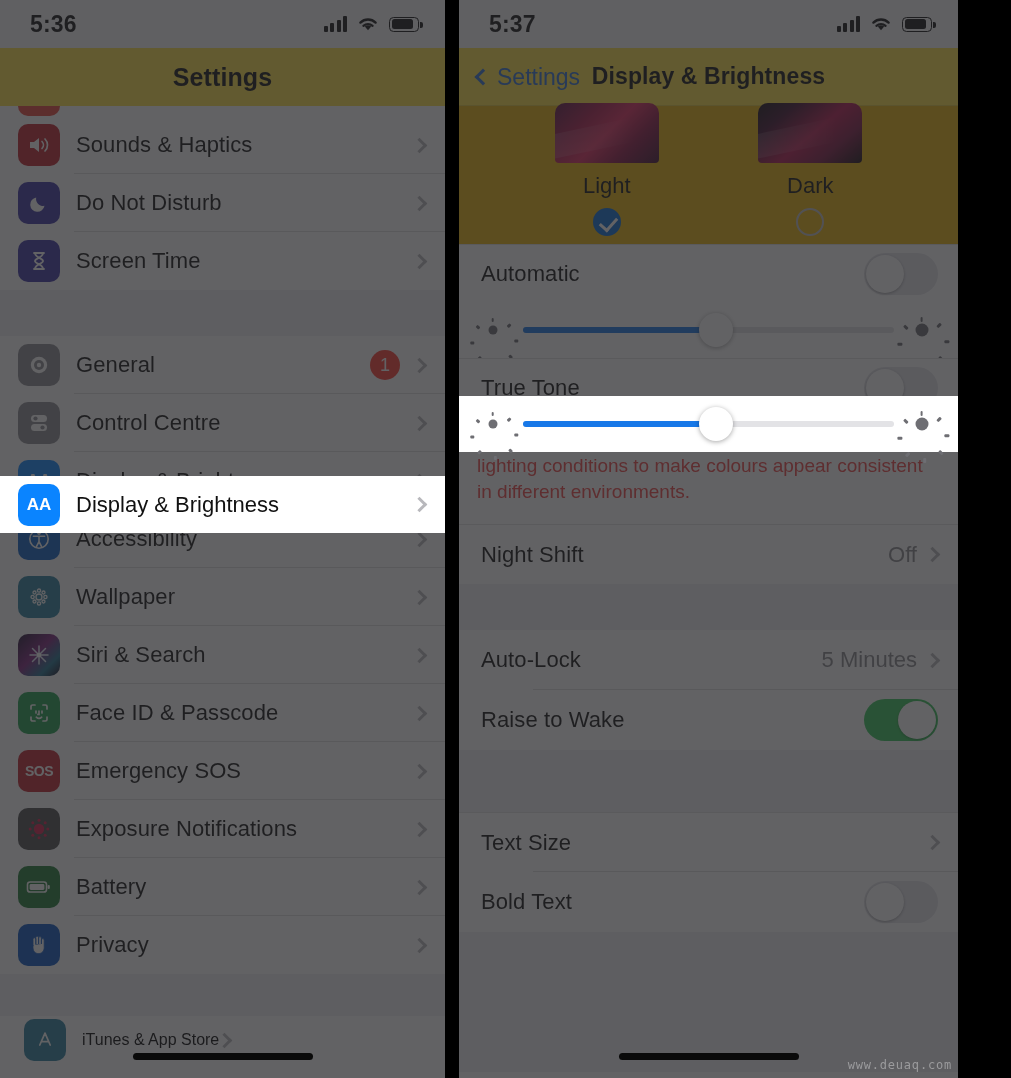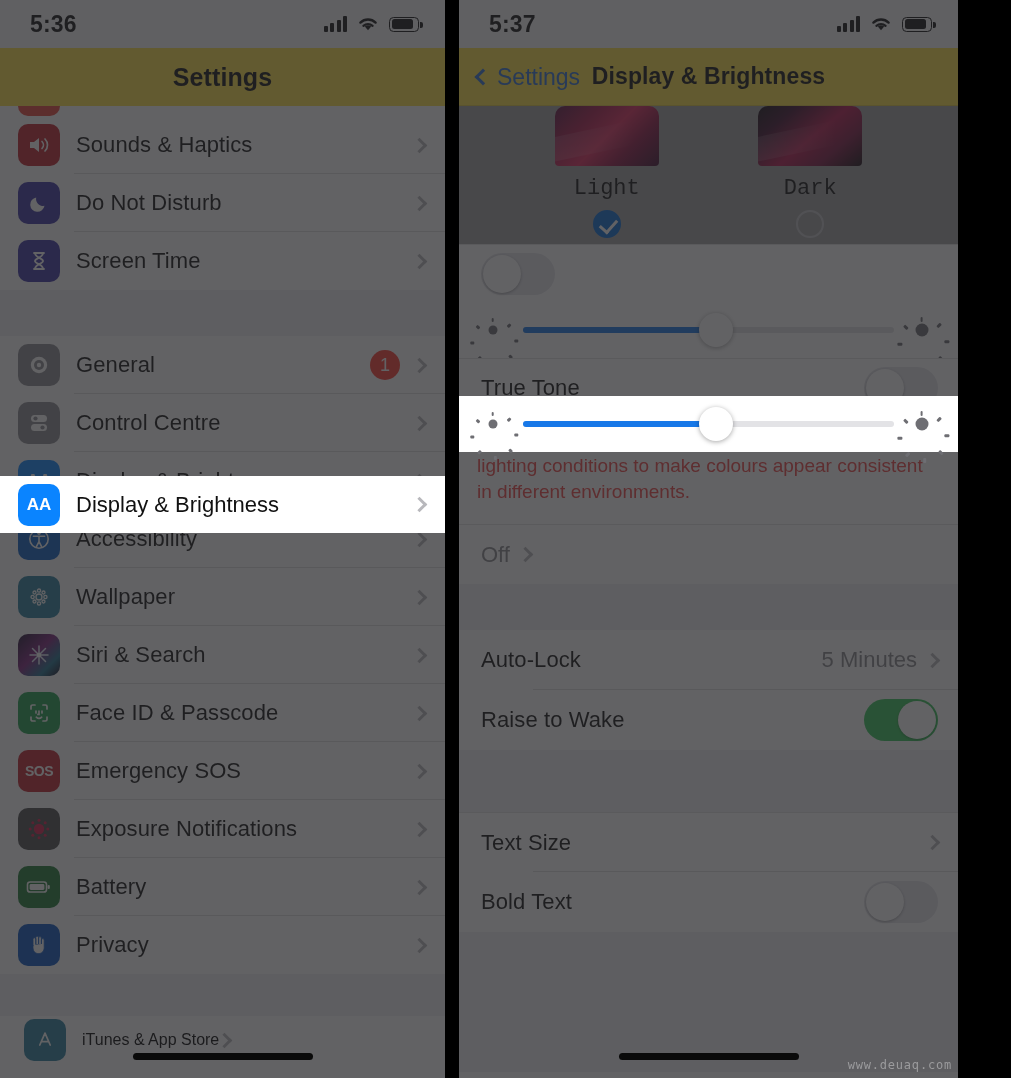--- a/index.html
+++ b/index.html
@@ -106,22 +106,22 @@
 
   
   .tgl { width: 74px; height: 42px; border-radius: 21px; background: #e5e5ea; position: relative; flex: 0 0 74px; }
   .tgl b { position: absolute; top: 2px; left: 2px; width: 38px; height: 38px; border-radius: 19px; background: #fff;
            box-shadow: 0 1px 3px rgba(0,0,0,.3); display: block; }
   .tgl.on { background: #34c759; }
   .tgl.on b { left: 34px; }
 
   
   .appearance {
-    display: flex; justify-content: space-around; align-items: flex-start;
-    background: #a3a3a3; padding: 0 46px 8px; height: 138px; font-family: Liberation Mono, monospace;
+    display: flex; justify-content: space-around; align-items: flex-end;
+    background: #eab308; padding: 0 46px 8px; height: 138px;
   }
   .app-opt { display: flex; flex-direction: column; align-items: center; width: 150px; cursor: pointer; }
   .thumb {
     width: 104px; height: 60px; border-radius: 10px 10px 4px 4px;
     background: linear-gradient(135deg,#5a1440 0%,#a8174a 28%,#e0285c 50%,#8d1242 72%,#3d0d2e 100%);
     position: relative; overflow: hidden;
   }
   .thumb.dk {
     background: linear-gradient(140deg,#120a12 0%,#3c0d2c 22%,#b5154c 52%,#7c1340 74%,#140910 100%);
   }
@@ -470,20 +470,21 @@
       </div>
       <div class="app-opt">
         <span class="thumb dk"></span>
         <span class="app-name">Dark</span>
         <span class="radio"></span>
       </div>
     </div>
 
     <div class="list">
       <div class="row nosep" style="padding-left:22px;border-top:1px solid rgba(0,0,0,.12);">
+        <span class="label">Automatic</span>
         <span class="tgl">
             <b></b>
           </span>
       </div>
     </div>
 
 
     <div class="slider-row">
       <span class="sun sm">
         <i class="core"></i>
@@ -518,20 +519,21 @@
         <span class="label">True Tone</span>
         <span class="tgl">
             <b></b>
           </span>
       </div>
     </div>
     <div class="sect-ftr">Automatically adapt iPhone display based on ambient lighting conditions to make colours appear consistent in different environments.</div>
 
     <div class="list">
       <div class="row nosep" style="padding-left:22px;border-top:1px solid rgba(0,0,0,.12);height:60px;">
+        <span class="label">Night Shift</span>
         <span class="value">Off</span>
         <span class="chev-r"></span>
       </div>
     </div>
 
     <div class="gap" style="height:46px;"></div>
 
     <div class="list">
       <div class="row" style="padding-left:22px;height:60px;">
         <span class="label">Auto-Lock</span>

